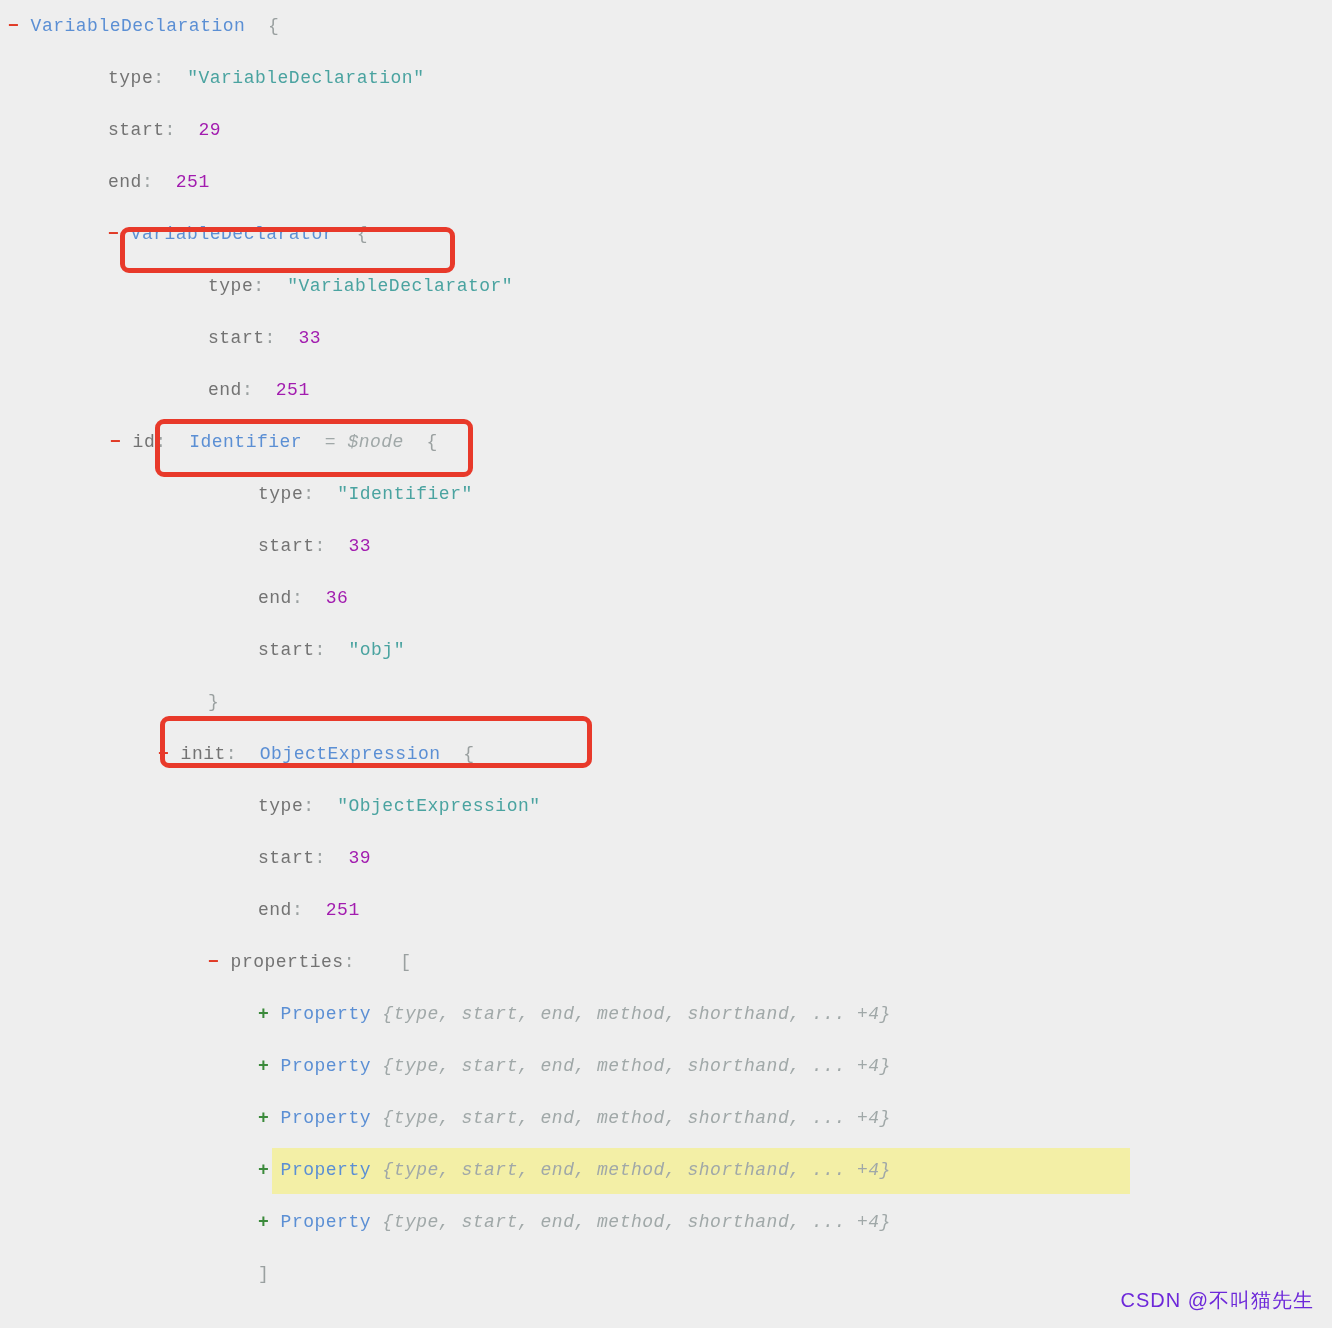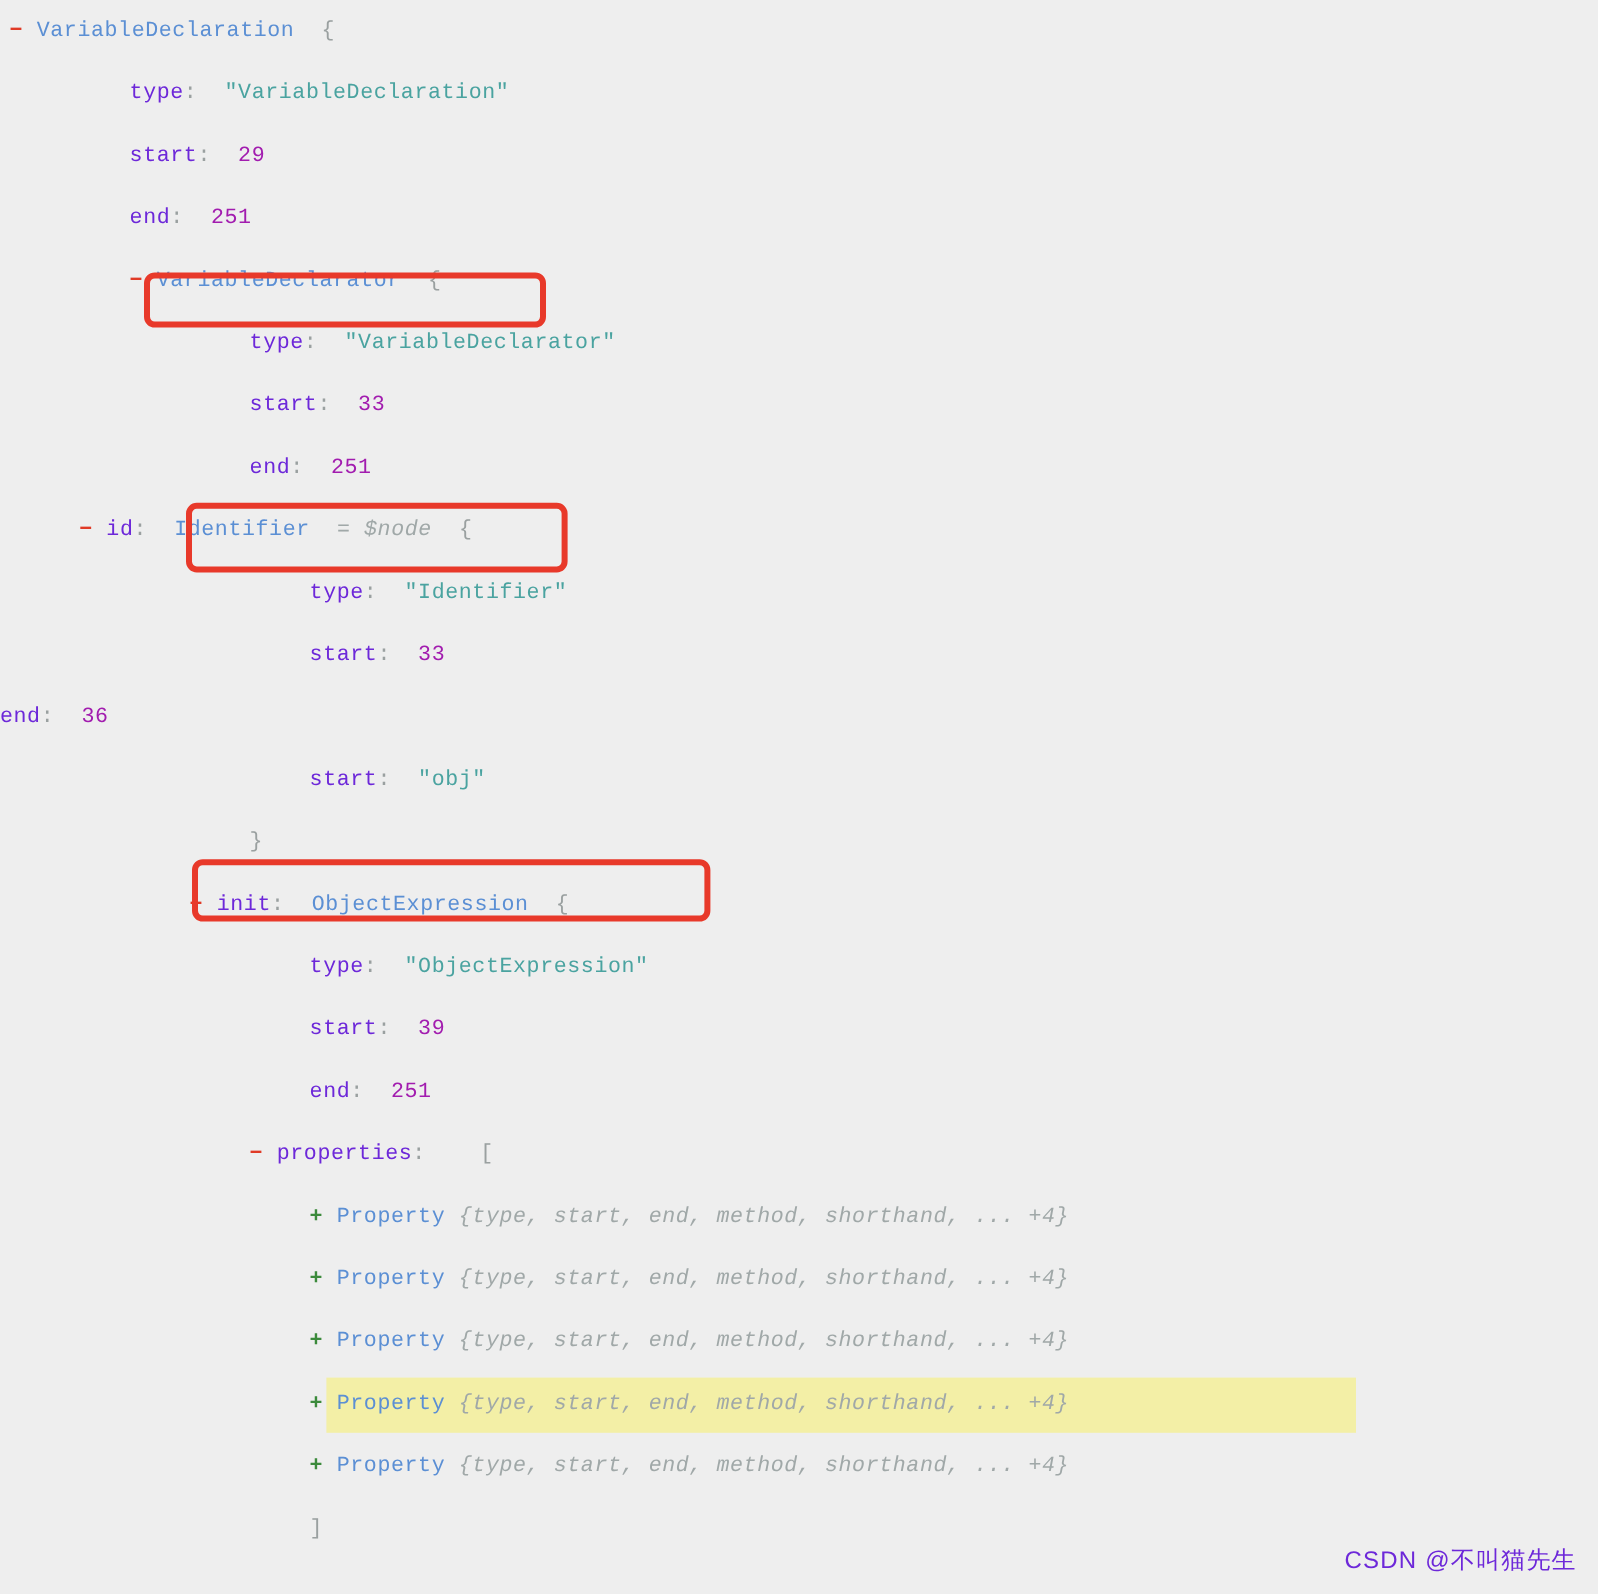--- a/index.html
+++ b/index.html
@@ -44,21 +44,21 @@
   .line .content {
     position: relative;
     z-index: 1;
     display: inline-block;
   }
 
   
   .tog-minus { color: #e03a26; font-weight: 600; }
   .tog-plus  { color: #3b8a3b; font-weight: 600; }
   .nodetype  { color: #5b8fd4; }
-  .key       { color: #6d28d9; }
+  .key       { color: #737373; }
   .colon     { color: #9aa0a0; }
   .strval    { color: #4aa3a0; }
   .numval    { color: #a21caf; }
   .punc      { color: #9aa0a0; }
   .preview   { color: #a0a8a8; font-style: italic; }
   .eqsign    { color: #a0a8a8; }
   .nodevar   { color: #a0a8a8; font-style: italic; }
 
   
   .annbox {
@@ -86,24 +86,24 @@
 
 <div id="tree">
     <div class="line"><span class="content" style="margin-left: 8px;"><span class="tog-minus">− </span><span class="nodetype">VariableDeclaration</span><span class="punc">  {</span></span></div>
     <div class="line"><span class="content" style="margin-left: 108px;"><span class="key">type</span><span class="colon">:  </span><span class="strval">"VariableDeclaration"</span></span></div>
     <div class="line"><span class="content" style="margin-left: 108px;"><span class="key">start</span><span class="colon">:  </span><span class="numval">29</span></span></div>
     <div class="line"><span class="content" style="margin-left: 108px;"><span class="key">end</span><span class="colon">:  </span><span class="numval">251</span></span></div>
     <div class="line"><span class="content" style="margin-left: 108px;"><span class="tog-minus">− </span><span class="nodetype">VariableDeclarator</span><span class="punc">  {</span></span></div>
     <div class="line"><span class="content" style="margin-left: 208px;"><span class="key">type</span><span class="colon">:  </span><span class="strval">"VariableDeclarator"</span></span></div>
     <div class="line"><span class="content" style="margin-left: 208px;"><span class="key">start</span><span class="colon">:  </span><span class="numval">33</span></span></div>
     <div class="line"><span class="content" style="margin-left: 208px;"><span class="key">end</span><span class="colon">:  </span><span class="numval">251</span></span></div>
-    <div class="line"><span class="content" style="margin-left: 66px;"><span class="tog-minus">− </span><span class="key">id</span><span class="colon">:  </span><span class="nodetype">Identifier</span><span class="eqsign">  = </span><span class="nodevar">$node</span><span class="punc">  {</span></span></div>
+    <div class="line"><span class="content" style="margin-left: 110px;"><span class="tog-minus">− </span><span class="key">id</span><span class="colon">:  </span><span class="nodetype">Identifier</span><span class="eqsign">  = </span><span class="nodevar">$node</span><span class="punc">  {</span></span></div>
     <div class="line"><span class="content" style="margin-left: 258px;"><span class="key">type</span><span class="colon">:  </span><span class="strval">"Identifier"</span></span></div>
     <div class="line"><span class="content" style="margin-left: 258px;"><span class="key">start</span><span class="colon">:  </span><span class="numval">33</span></span></div>
-    <div class="line"><span class="content" style=""><span class="key">end</span><span class="colon">:  </span><span class="numval">36</span></span></div>
+    <div class="line"><span class="content" style="margin-left: 258px;"><span class="key">end</span><span class="colon">:  </span><span class="numval">36</span></span></div>
     <div class="line"><span class="content" style="margin-left: 258px;"><span class="key">start</span><span class="colon">:  </span><span class="strval">"obj"</span></span></div>
     <div class="line"><span class="content" style="margin-left: 208px;"><span class="punc">}</span></span></div>
     <div class="line"><span class="content" style="margin-left: 158px;"><span class="tog-minus">− </span><span class="key">init</span><span class="colon">:  </span><span class="nodetype">ObjectExpression</span><span class="punc">  {</span></span></div>
     <div class="line"><span class="content" style="margin-left: 258px;"><span class="key">type</span><span class="colon">:  </span><span class="strval">"ObjectExpression"</span></span></div>
     <div class="line"><span class="content" style="margin-left: 258px;"><span class="key">start</span><span class="colon">:  </span><span class="numval">39</span></span></div>
     <div class="line"><span class="content" style="margin-left: 258px;"><span class="key">end</span><span class="colon">:  </span><span class="numval">251</span></span></div>
     <div class="line"><span class="content" style="margin-left: 208px;"><span class="tog-minus">− </span><span class="key">properties</span><span class="colon">:  </span><span class="punc">  [</span></span></div>
     <div class="line"><span class="content" style="margin-left: 258px;"><span class="tog-plus">+ </span><span class="nodetype">Property</span><span class="preview"> {type, start, end, method, shorthand, ... +4}</span></span></div>
     <div class="line"><span class="content" style="margin-left: 258px;"><span class="tog-plus">+ </span><span class="nodetype">Property</span><span class="preview"> {type, start, end, method, shorthand, ... +4}</span></span></div>
     <div class="line"><span class="content" style="margin-left: 258px;"><span class="tog-plus">+ </span><span class="nodetype">Property</span><span class="preview"> {type, start, end, method, shorthand, ... +4}</span></span></div>

